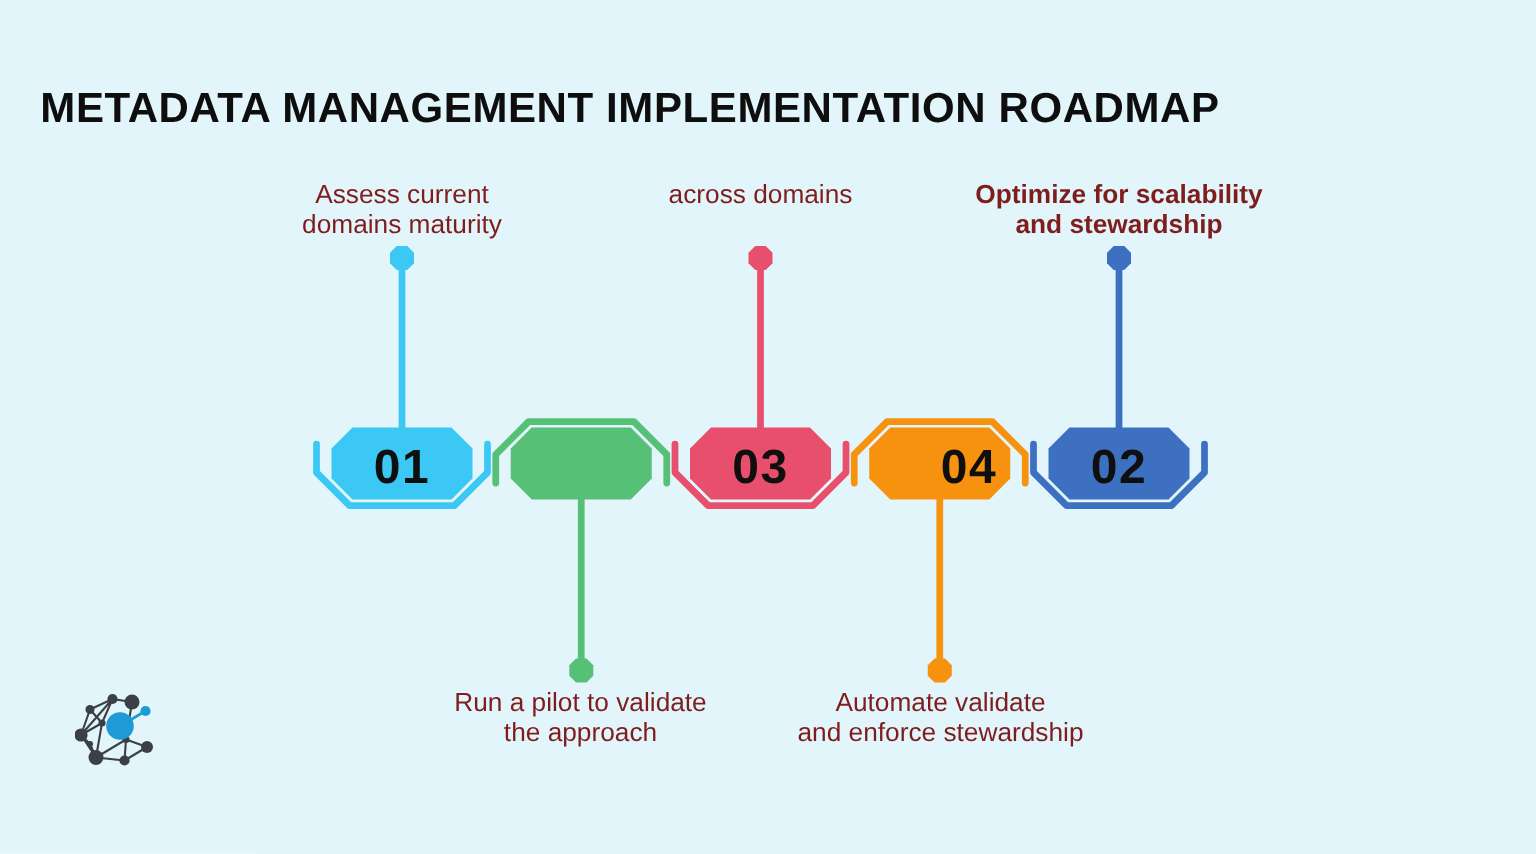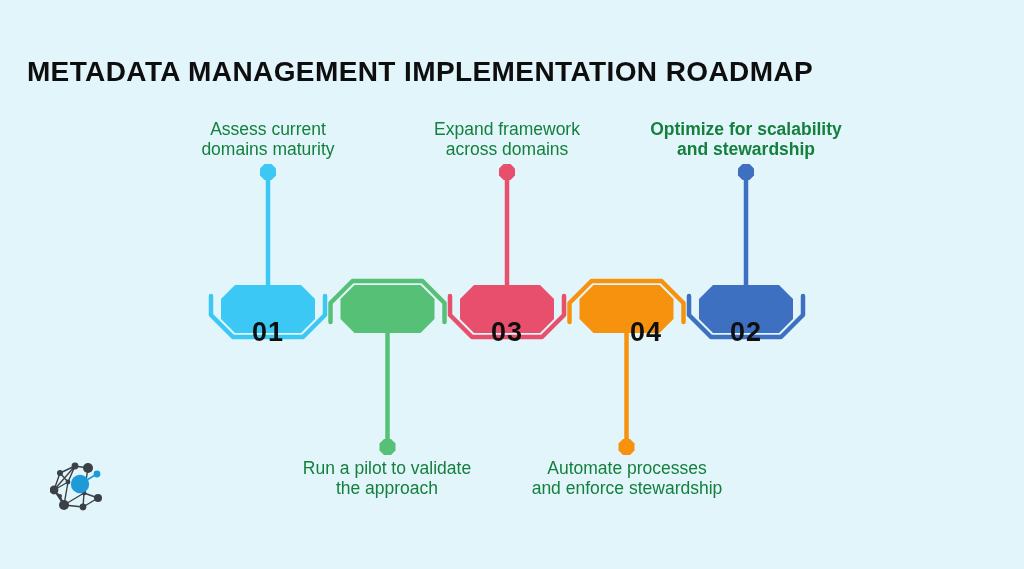--- a/index.html
+++ b/index.html
@@ -18,33 +18,32 @@
     font-weight:800;
     letter-spacing:.4px;
     color:#0e0e0e;
   }
   .shapes{position:absolute;left:0;top:0;}
   .step-number{
     position:absolute;
     width:94px;
     top:293px;
     text-align:center;
-    font-size:27px;
+    font-size:32px;
     font-weight:800;
     letter-spacing:1px;
     color:#0f0f0f;
-    margin-top:24px;
   }
   .step-label{
     position:absolute;
     width:270px;
     text-align:center;
     font-size:17.5px;
     line-height:19.5px;
-    color:#15803d;
+    color:#7f1d1d;
   }
   .n1{left:221px;} .n2{left:340px;} .n3{left:460px;} .n4{left:599px;} .n5{left:699px;}
   .l1{left:133px;top:120px;} .l3{left:372px;top:120px;} .l5{left:611px;top:120px;font-weight:bold;}
   .l2{left:252px;top:459px;text-align:center;} .l4{left:492px;top:459px;}
   .logo{position:absolute;left:50px;top:460px;}
 </style>
 </head>
 <body>
 
 <div id="canvas">
@@ -96,25 +95,24 @@
 
   <div class="step-label l1">
     <div>Assess current</div>
     <div>domains maturity</div>
   </div>
   <div class="step-label l2">
     <div>Run a pilot to validate</div>
     <div>the approach</div>
   </div>
   <div class="step-label l3">
-    <div>Expand framework</div>
     <div>across domains</div>
   </div>
   <div class="step-label l4">
-    <div>Automate processes</div>
+    <div>Automate validate</div>
     <div>and enforce stewardship</div>
   </div>
   <div class="step-label l5">
     <div>Optimize for scalability</div>
     <div>and stewardship</div>
   </div>
 
   <svg class="logo" width="56" height="52" viewBox="0 0 56 52">
     <g stroke-width="1.4" fill="none" stroke="#3a4046">
       <path d="M25 6 L38 8 M25 6 L10 13 M25 6 L18 22 M10 13 L4 30 M10 13 L18 22 M4 30 L18 22 M4 30 L14 45 M4 30 L10 36 M10 36 L14 45 M14 45 L33 47 M14 45 L34 33 M33 47 L48 38 M33 47 L34 33 M48 38 L34 33 M38 8 L34 33 M18 22 L14 45 M25 6 L4 30"></path>

